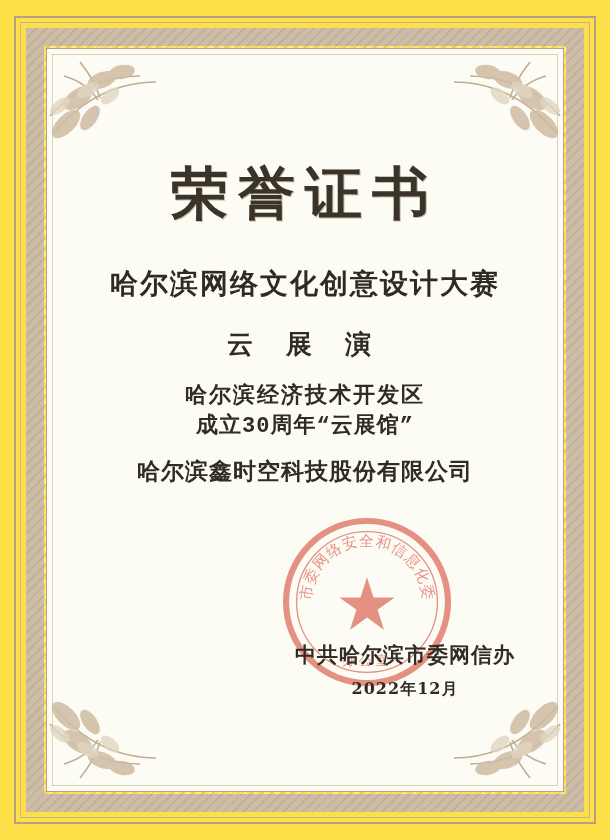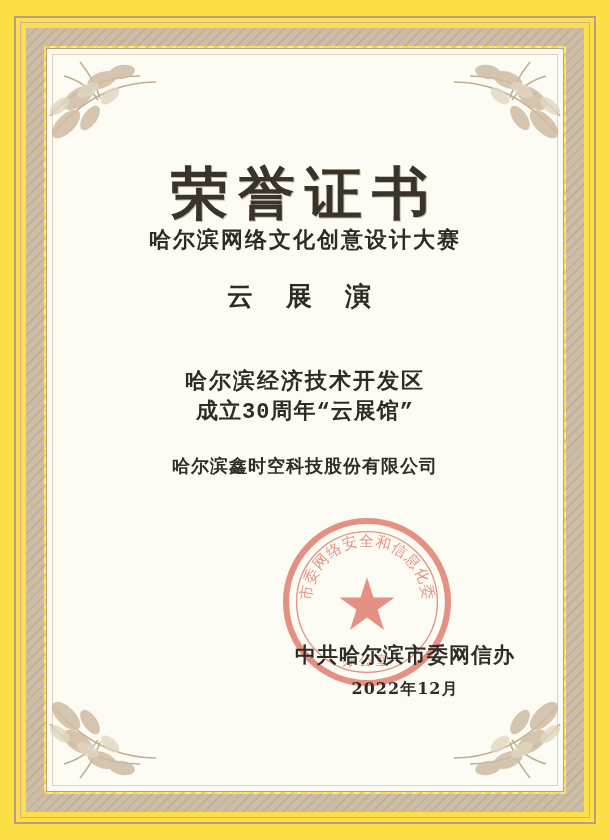--- a/index.html
+++ b/index.html
@@ -129,22 +129,23 @@
   }
   .title-en {
     margin-top: 10px;
     font-family: "Liberation Serif", serif;
     font-size: 24px;
     letter-spacing: 2.5px;
     color: #4a4238;
   }
 
   .event-line {
-    font-family: "DejaVu Serif", "Liberation Serif", serif;
-    font-size: 22px;
+    margin-top: 40px;
+    font-family: "DejaVu Serif", "Liberation Serif", serif;
+    font-size: 28px;
     font-weight: bold;
     letter-spacing: 2px;
     color: #2e2a24;
   }
   .event-sub {
     margin-top: 24px;
     font-family: "DejaVu Serif", "Liberation Serif", serif;
     font-size: 26px;
     font-weight: bold;
     letter-spacing: 12px;
@@ -155,36 +156,36 @@
     margin-top: 28px;
     font-family: "DejaVu Serif", "Liberation Serif", serif;
     font-size: 48px;
     font-weight: bold;
     letter-spacing: 14px;
     color: #d8341c;
     text-shadow: 1px 1px 1px rgba(120,20,10,0.35);
   }
 
   .project-1 {
-    margin-top: 52px;
+    margin-top: 18px;
     font-family: "DejaVu Serif", "Liberation Serif", serif;
     font-size: 22px;
     font-weight: bold;
     letter-spacing: 2px;
   }
   .project-2 {
     font-family: Liberation Mono, monospace;
     font-size: 22px;
     font-weight: bold;
     letter-spacing: 1px;
   }
   .recipient {
-    margin-top: 28px;
-    font-family: "DejaVu Serif", "Liberation Serif", serif;
-    font-size: 18px;
+    margin-top: 16px;
+    font-family: "DejaVu Serif", "Liberation Serif", serif;
+    font-size: 23px;
     font-weight: bold;
     letter-spacing: 1px;
   }
 
   .issuer-block {
     position: absolute;
     right: 15px;
     bottom: 78px;
     text-align: center;
     width: 260px;

